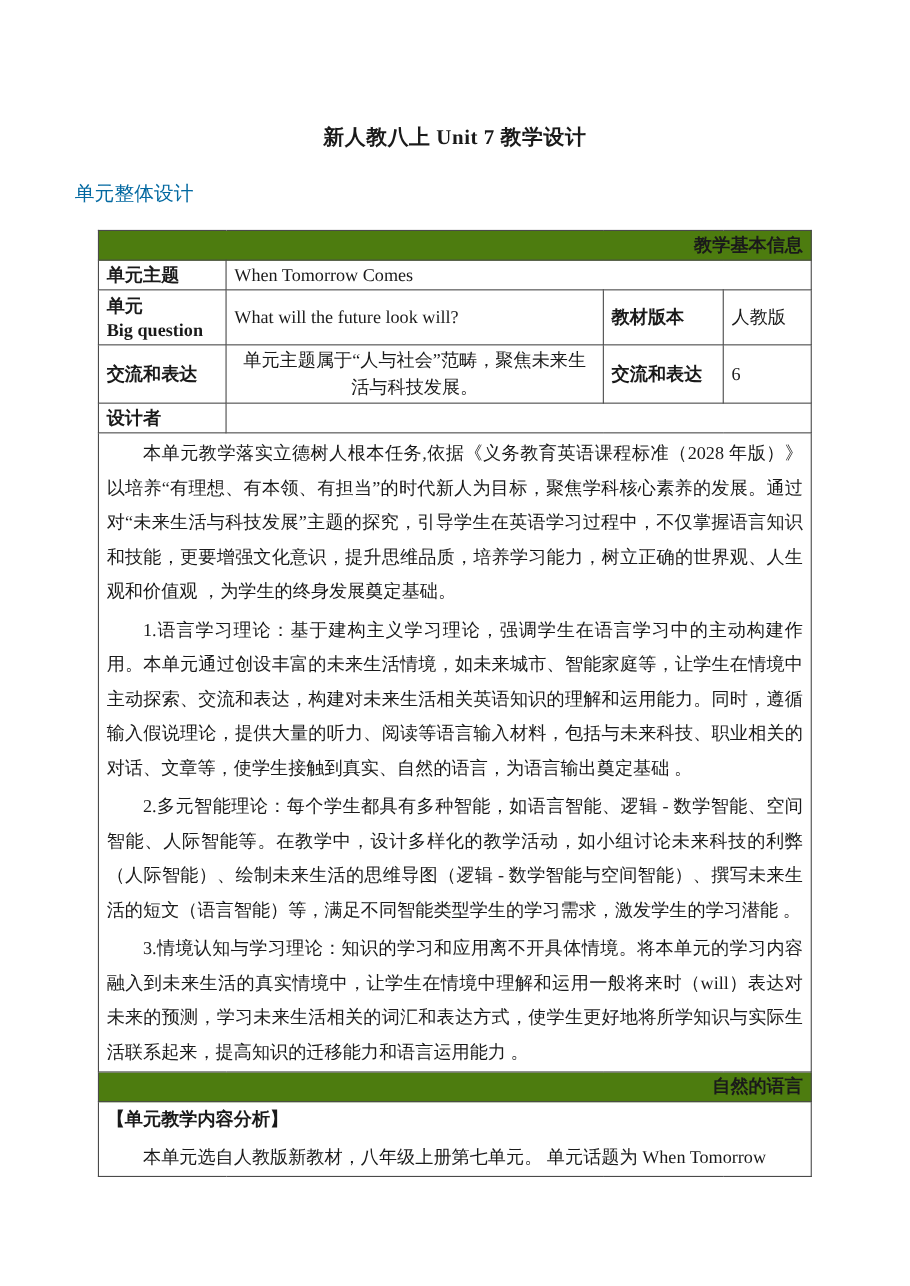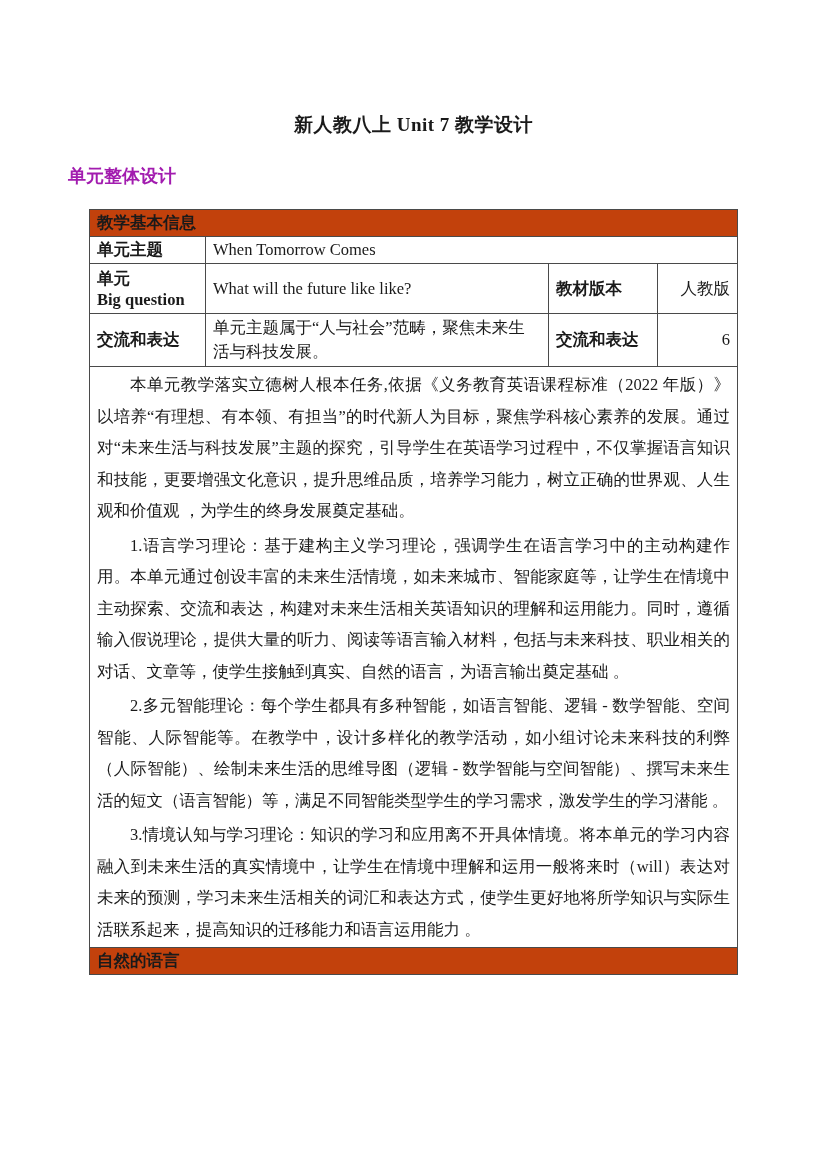--- a/index.html
+++ b/index.html
@@ -19,54 +19,54 @@
   .doc-title {
     padding-top: 112px;
     text-align: center;
     font-size: 19px;
     font-weight: bold;
     letter-spacing: 0.5px;
   }
   .section-heading {
     margin: 26px 0 0 68px;
     font-size: 18px;
-    font-weight: bold;
-    color: #a21caf;
+    font-weight: normal;
+    color: #0369a1;
   }
   table.doc-table {
     margin: 21px 0 0 89px;
     width: 648px;
     border-collapse: collapse;
     table-layout: fixed;
   }
   table.doc-table td {
     border: 1.5px solid #4a4a4a;
     padding: 2px 7px;
     vertical-align: middle;
     font-size: 16.5px;
   }
   .col1 { width: 116px; }
   .col2 { width: 343px; }
   .col3 { width: 109px; }
   .col4 { width: 80px; }
   td.gray-header {
-    background: #c2410c;
-    text-align: left;
+    background: #4d7c0f;
+    text-align: right;
     font-weight: bold;
     font-size: 17px;
     height: 24px;
     padding: 1px 4px;
     font-family: Liberation Mono, monospace;
   }
   td.row-label {
     font-weight: bold;
     font-size: 16.5px;
     margin-top: 30px;
   }
-  td.center-cell { text-align: right; }
+  td.center-cell { text-align: left; }
   tr.r-theme td { height: 27px; }
   tr.r-bigq td { height: 50px; }
   tr.r-scope td { height: 51px; }
   tr.r-designer td { height: 25px; }
   td.long-text {
     padding: 6px 8px 8px 8px;
     vertical-align: top;
   }
   td.long-text p {
     font-size: 16.5px;
@@ -89,20 +89,21 @@
   .analysis-paragraph {
     font-size: 16.5px;
     line-height: 31px;
     text-indent: 2em;
     text-align: justify;
     margin-top: 4px;
     white-space: nowrap;
     overflow: hidden;
   }
   .scope-value {
+    text-align: center;
     line-height: 24px;
   }
 </style>
 </head>
 <body>
 
 <div class="page">
 
   <div class="doc-title">新人教八上 Unit 7 教学设计</div>
 
@@ -124,44 +125,54 @@
     <tr class="r-theme">
       <td class="row-label">单元主题</td>
       <td colspan="3">When Tomorrow Comes</td>
     </tr>
 
     <tr class="r-bigq">
       <td class="row-label">
         <div>单元</div>
         <div>Big question</div>
       </td>
-      <td>What will the future like like?</td>
+      <td>What will the future look will?</td>
       <td class="row-label">教材版本</td>
       <td class="center-cell">人教版</td>
     </tr>
 
     <tr class="r-scope">
       <td class="row-label">交流和表达</td>
       <td class="scope-value">单元主题属于“人与社会”范畴，聚焦未来生活与科技发展。</td>
       <td class="row-label">交流和表达</td>
       <td class="center-cell">6</td>
     </tr>
 
+    <tr class="r-designer">
+      <td class="row-label">设计者</td>
+      <td colspan="3"></td>
+    </tr>
 
 
     <tr>
       <td colspan="4" class="long-text">
-        <p>本单元教学落实立德树人根本任务,依据《义务教育英语课程标准（2022 年版）》以培养“有理想、有本领、有担当”的时代新人为目标，聚焦学科核心素养的发展。通过对“未来生活与科技发展”主题的探究，引导学生在英语学习过程中，不仅掌握语言知识和技能，更要增强文化意识，提升思维品质，培养学习能力，树立正确的世界观、人生观和价值观 ，为学生的终身发展奠定基础。</p>
+        <p>本单元教学落实立德树人根本任务,依据《义务教育英语课程标准（2028 年版）》以培养“有理想、有本领、有担当”的时代新人为目标，聚焦学科核心素养的发展。通过对“未来生活与科技发展”主题的探究，引导学生在英语学习过程中，不仅掌握语言知识和技能，更要增强文化意识，提升思维品质，培养学习能力，树立正确的世界观、人生观和价值观 ，为学生的终身发展奠定基础。</p>
         <p>1.语言学习理论：基于建构主义学习理论，强调学生在语言学习中的主动构建作用。本单元通过创设丰富的未来生活情境，如未来城市、智能家庭等，让学生在情境中主动探索、交流和表达，构建对未来生活相关英语知识的理解和运用能力。同时，遵循输入假说理论，提供大量的听力、阅读等语言输入材料，包括与未来科技、职业相关的对话、文章等，使学生接触到真实、自然的语言，为语言输出奠定基础 。</p>
         <p>2.多元智能理论：每个学生都具有多种智能，如语言智能、逻辑 - 数学智能、空间智能、人际智能等。在教学中，设计多样化的教学活动，如小组讨论未来科技的利弊（人际智能）、绘制未来生活的思维导图（逻辑 - 数学智能与空间智能）、撰写未来生活的短文（语言智能）等，满足不同智能类型学生的学习需求，激发学生的学习潜能 。</p>
         <p>3.情境认知与学习理论：知识的学习和应用离不开具体情境。将本单元的学习内容融入到未来生活的真实情境中，让学生在情境中理解和运用一般将来时（will）表达对未来的预测，学习未来生活相关的词汇和表达方式，使学生更好地将所学知识与实际生活联系起来，提高知识的迁移能力和语言运用能力 。</p>
       </td>
     </tr>
 
     <tr>
       <td colspan="4" class="gray-header">自然的语言</td>
     </tr>
 
+    <tr>
+      <td colspan="4" class="analysis-cell">
+        <div class="analysis-subheading">【单元教学内容分析】</div>
+        <div class="analysis-paragraph">本单元选自人教版新教材，八年级上册第七单元。 单元话题为 When Tomorrow</div>
+      </td>
+    </tr>
 
   </tbody>
     </table>
 
 </div>
 
 </body></html>

